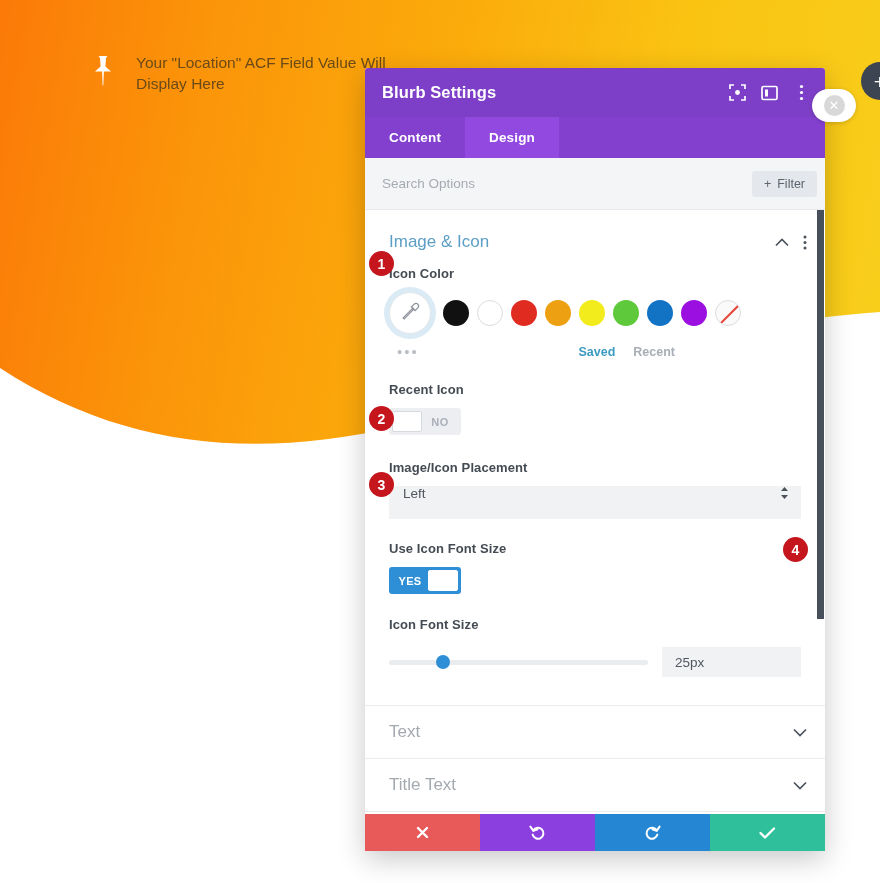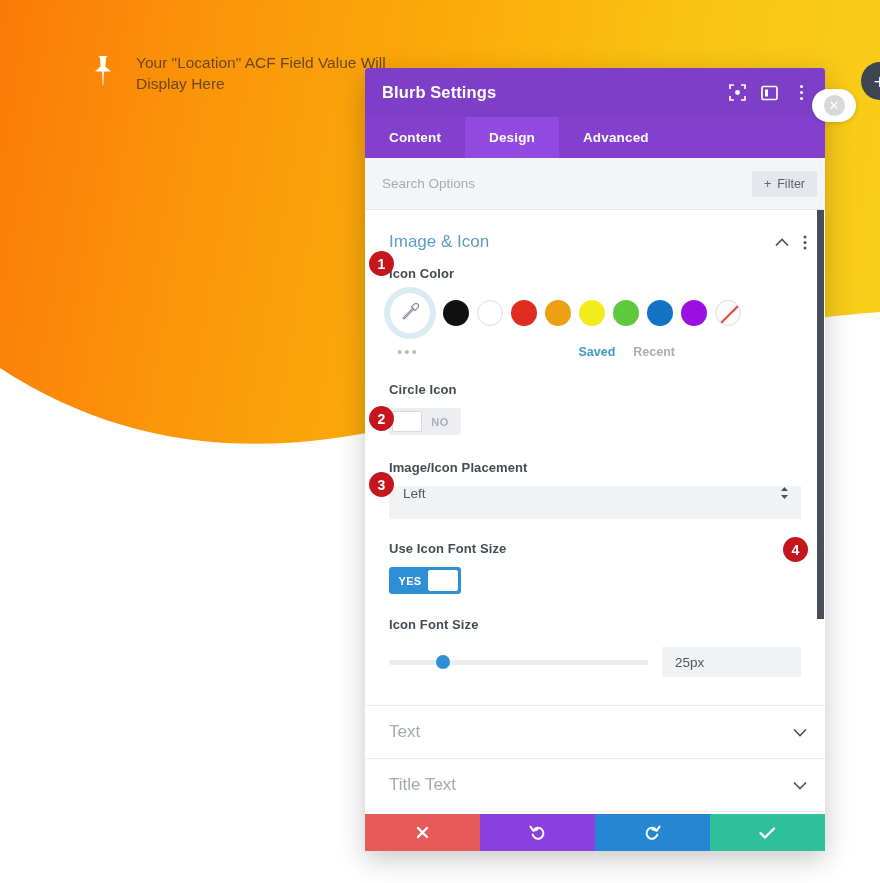--- a/index.html
+++ b/index.html
@@ -499,21 +499,20 @@
             <circle cx="2.5" cy="8.5" r="1.6" fill="#ffffff"></circle>
             <circle cx="2.5" cy="14.5" r="1.6" fill="#ffffff"></circle>
           </svg>
         </span>
       </div>
     </div>
 
     <div class="tabs">
       <div class="tab">Content</div>
       <div class="tab active">Design</div>
-      <div class="tab">Advanced</div>
     </div>
 
     <div class="searchbar">
       <input class="search-input" type="text" placeholder="Search Options" style="">
       <button class="filter-btn">
         <span>+</span>
         <span>Filter</span>
       </button>
     </div>
 
@@ -569,21 +568,21 @@
           <div class="color-meta">
             <span class="dots-more">•••</span>
             <span class="meta-tabs">
               <span class="meta-tab active">Saved</span>
               <span class="meta-tab">Recent</span>
             </span>
           </div>
         </div>
 
         <div class="field" style="padding-top:22px">
-          <div class="field-label">Circle Icon</div>
+          <div class="field-label">Recent Icon</div>
           <div class="toggle">
             <span class="knob"></span>
             <span class="tlabel">NO</span>
           </div>
         </div>
 
         <div class="field" style="padding-top:24px">
           <div class="field-label">Image/Icon Placement</div>
           <div class="select-box">
             <span class="sval">Left</span>

